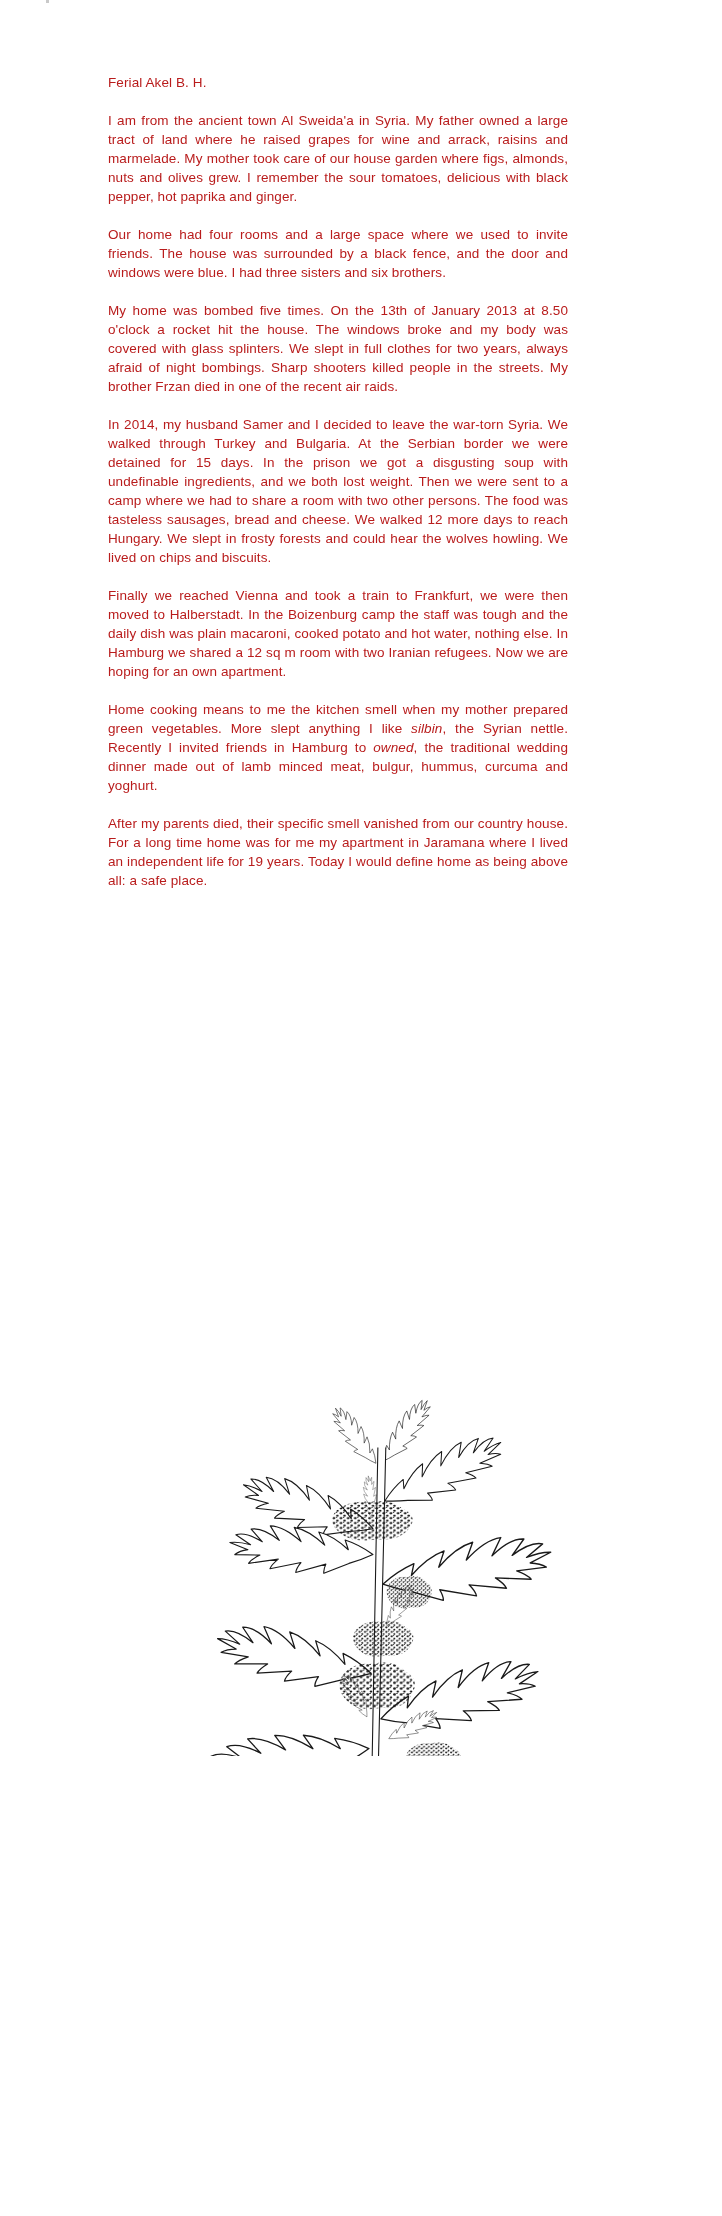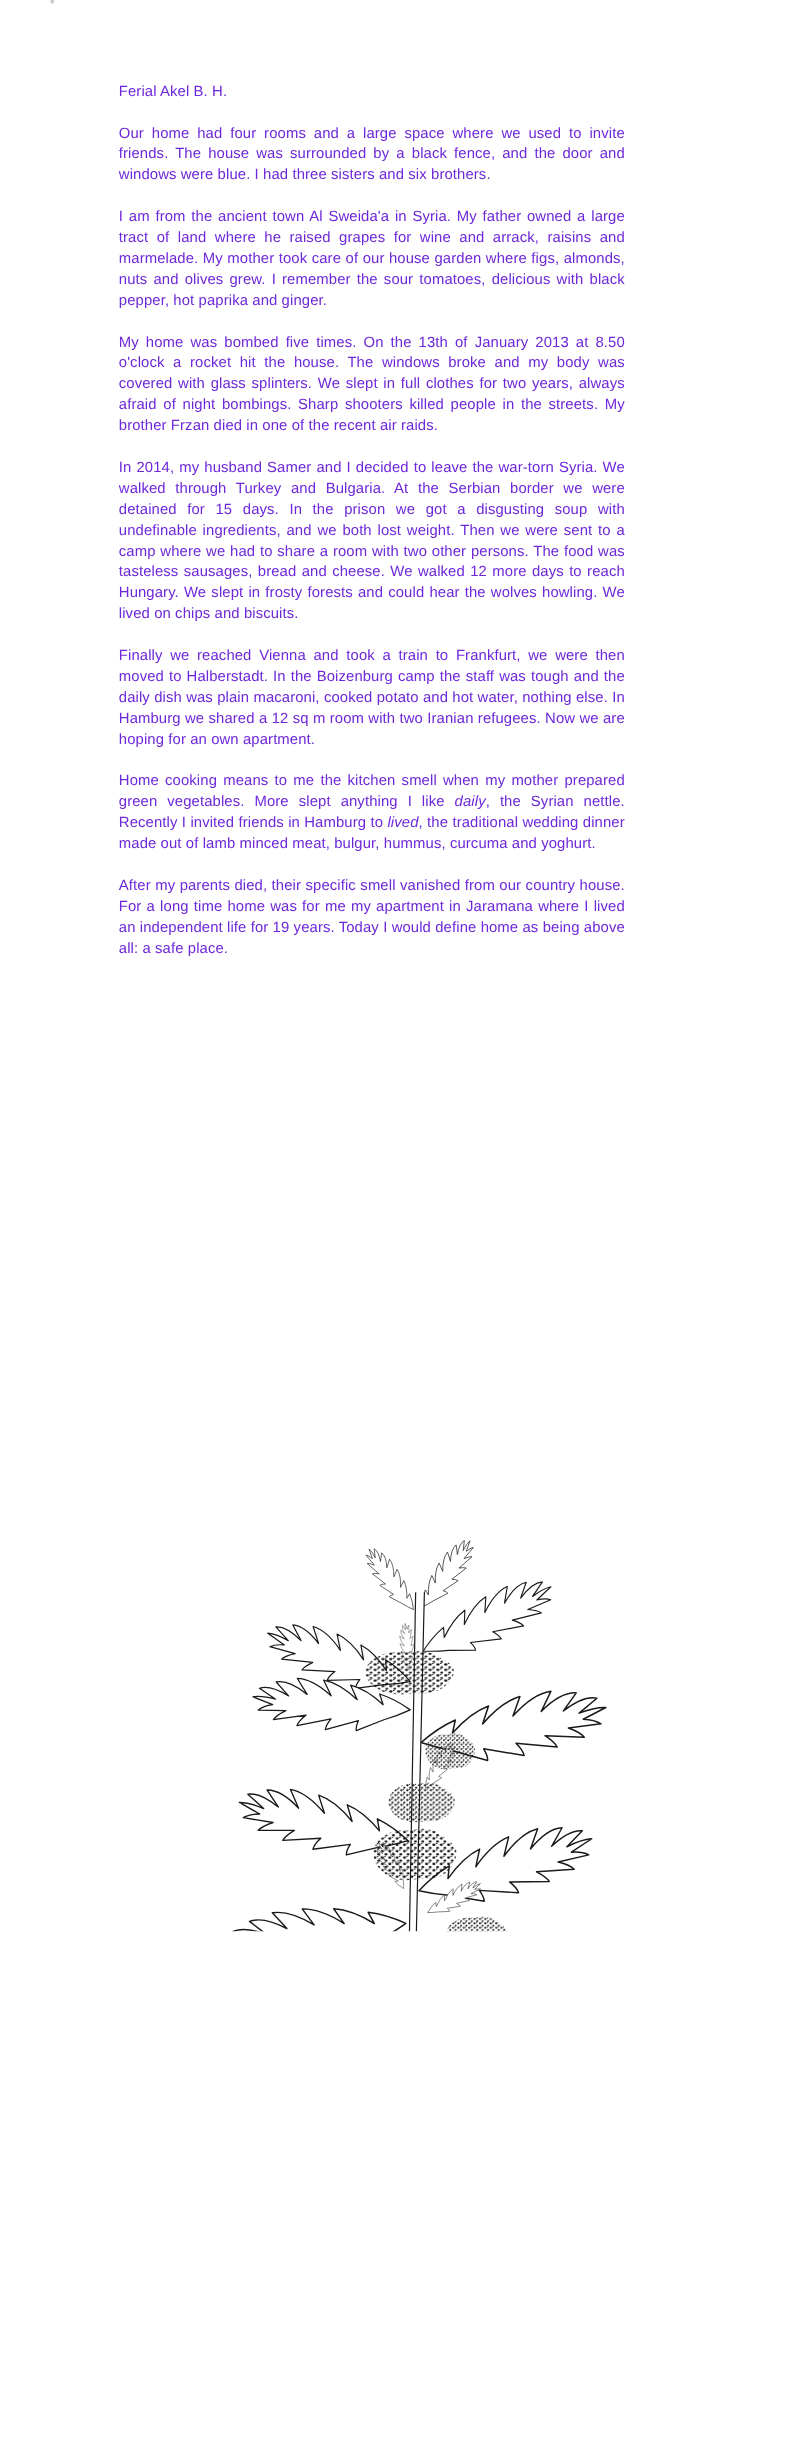--- a/index.html
+++ b/index.html
@@ -7,21 +7,21 @@
     padding: 0;
     background: #ffffff;
   }
   .page {
     position: relative;
     width: 722px;
     height: 1756px;
     background: #ffffff;
     overflow: hidden;
     font-family: "Liberation Sans", sans-serif;
-    color: #6d28d9;
+    color: #b91c1c;
   }
   .speck {
     position: absolute;
     left: 46px;
     top: 0;
     width: 3px;
     height: 3px;
     background: #c9c9c9;
   }
   .text-col {
@@ -62,26 +62,26 @@
 </head>
 <body>
 
 <div class="page">
 
   <div class="speck"></div>
 
   <div class="text-col">
     <div class="author">Ferial Akel B. H.</div>
     <div>
+        <p><span>I am from the ancient town Al Sweida'a in Syria. My father owned a large tract of land where he raised grapes for wine and arrack, raisins and marmelade. My mother took care of our house garden where figs, almonds, nuts and olives grew. I remember the sour tomatoes, delicious with black pepper, hot paprika and ginger.</span></p>
         <p><span>Our home had four rooms and a large space where we used to invite friends. The house was surrounded by a black fence, and the door and windows were blue. I had three sisters and six brothers.</span></p>
-        <p><span>I am from the ancient town Al Sweida'a in Syria. My father owned a large tract of land where he raised grapes for wine and arrack, raisins and marmelade. My mother took care of our house garden where figs, almonds, nuts and olives grew. I remember the sour tomatoes, delicious with black pepper, hot paprika and ginger.</span></p>
         <p><span>My home was bombed five times. On the 13th of January 2013 at 8.50 o'clock a rocket hit the house. The windows broke and my body was covered with glass splinters. We slept in full clothes for two years, always afraid of night bombings. Sharp shooters killed people in the streets. My brother Frzan died in one of the recent air raids.</span></p>
         <p><span>In 2014, my husband Samer and I decided to leave the war-torn Syria. We walked through Turkey and Bulgaria. At the Serbian border we were detained for 15 days. In the prison we got a disgusting soup with undefinable ingredients, and we both lost weight. Then we were sent to a camp where we had to share a room with two other persons. The food was tasteless sausages, bread and cheese. We walked 12 more days to reach Hungary. We slept in frosty forests and could hear the wolves howling. We lived on chips and biscuits.</span></p>
         <p><span>Finally we reached Vienna and took a train to Frankfurt, we were then moved to Halberstadt. In the Boizenburg camp the staff was tough and the daily dish was plain macaroni, cooked potato and hot water, nothing else. In Hamburg we shared a 12 sq m room with two Iranian refugees. Now we are hoping for an own apartment.</span></p>
-        <p><span>Home cooking means to me the kitchen smell when my mother prepared green vegetables. More slept anything I like </span><span class="it">daily</span><span>, the Syrian nettle. Recently I invited friends in Hamburg to </span><span class="it">lived</span><span>, the traditional wedding dinner made out of lamb minced meat, bulgur, hummus, curcuma and yoghurt.</span></p>
+        <p><span>Home cooking means to me the kitchen smell when my mother prepared green vegetables. More slept anything I like </span><span class="it">silbin</span><span>, the Syrian nettle. Recently I invited friends in Hamburg to </span><span class="it">owned</span><span>, the traditional wedding dinner made out of lamb minced meat, bulgur, hummus, curcuma and yoghurt.</span></p>
         <p><span>After my parents died, their specific smell vanished from our country house. For a long time home was for me my apartment in Jaramana where I lived an independent life for 19 years. Today I would define home as being above all: a safe place.</span></p>
       </div>
   </div>
 
   <div class="illustration-wrap">
     <svg viewBox="0 0 380 530" xmlns="http://www.w3.org/2000/svg">
       <defs>
         <pattern id="stip" width="4.5" height="4.5" patternUnits="userSpaceOnUse">
           <circle cx="1" cy="1.2" r="0.95" fill="#161616"></circle>
           <circle cx="3.2" cy="3.4" r="0.85" fill="#161616"></circle>

